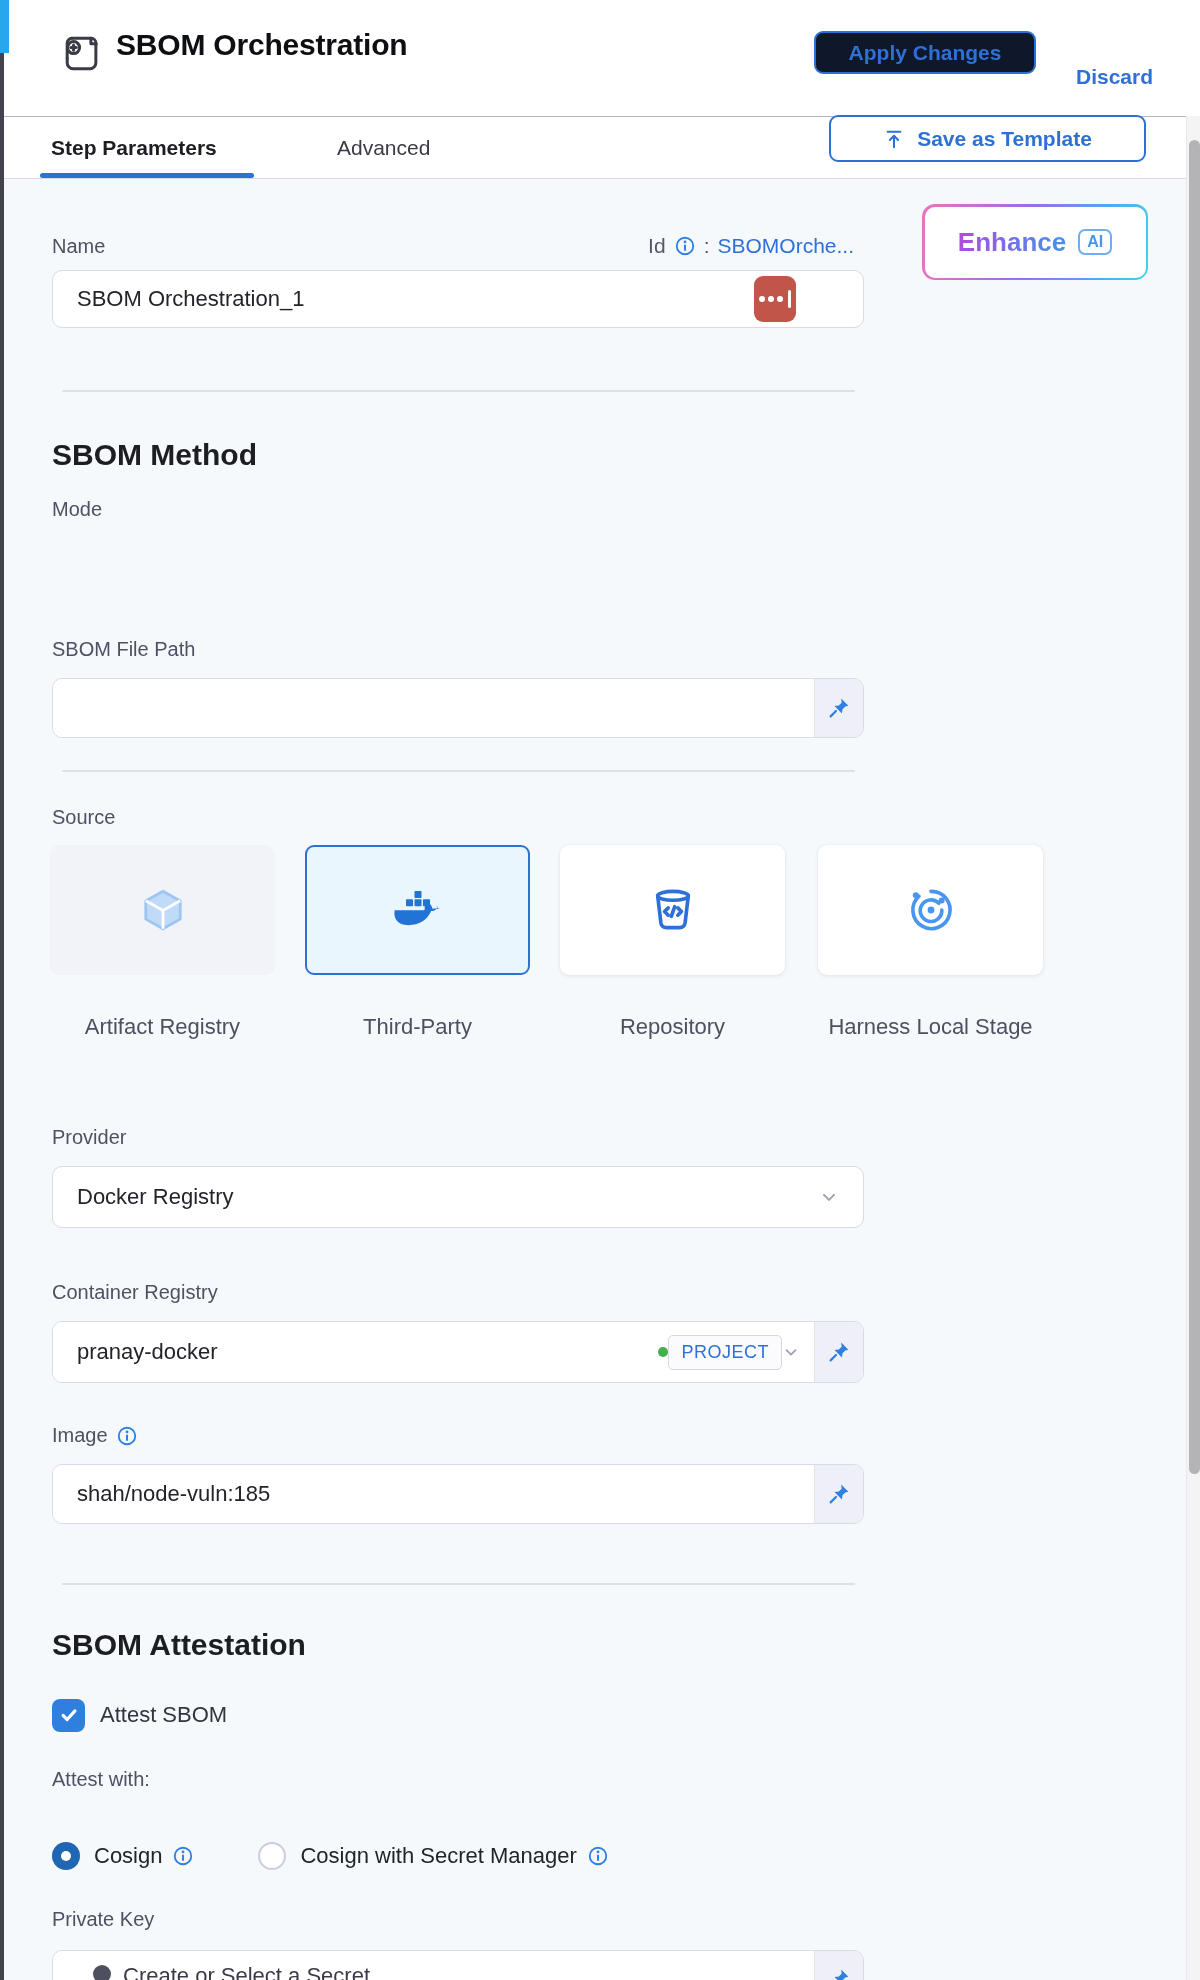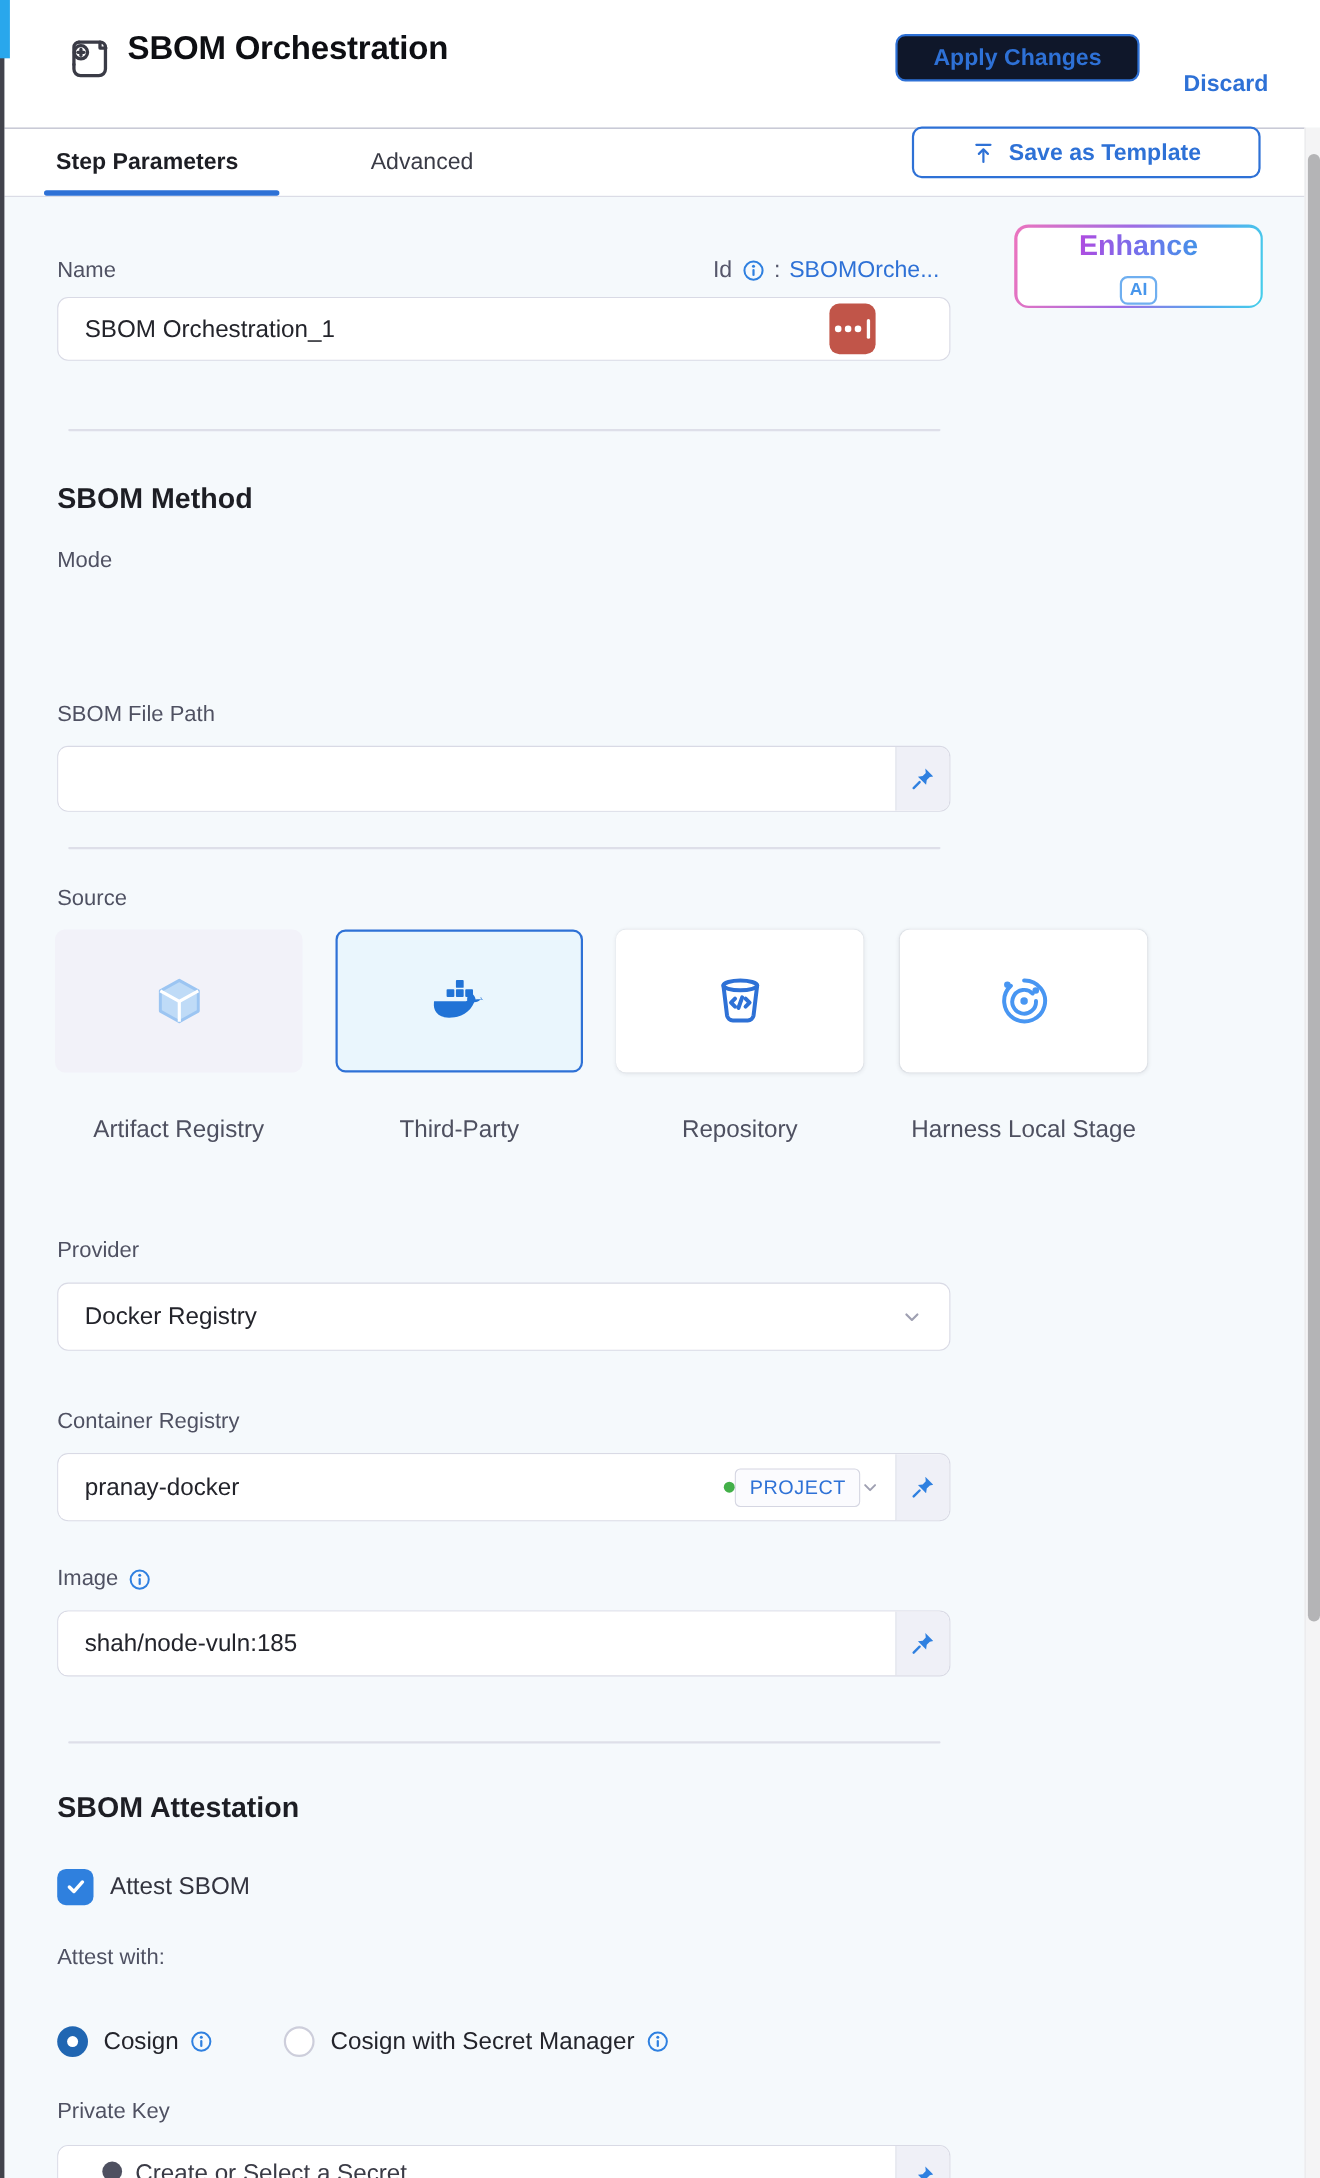--- a/index.html
+++ b/index.html
@@ -30,21 +30,21 @@
   .save-tpl-btn{position:absolute;left:825px;top:-2px;width:317px;height:47px;box-sizing:border-box;
     border:2px solid #2E71D6;border-radius:9px;background:#fff;color:#2E71D6;
     font-size:21px;font-weight:700;display:flex;align-items:center;justify-content:center;gap:12px;cursor:pointer;}
 
   
   .scroll-track{position:absolute;left:1186px;top:116px;width:14px;height:1864px;background:#F4F4F5;border-left:1px solid #E9E9EC;z-index:7;}
   .scroll-thumb{position:absolute;left:1.5px;top:24px;width:11px;height:1334px;background:#B4B4B6;border-radius:6px;cursor:pointer;}
 
   
   .lbl{position:absolute;font-size:20px;color:#4F5162;}
-  .heading{position:absolute;font-size:26px;font-weight:700;color:#1D1E24;}
+  .heading{position:absolute;font-size:30px;font-weight:700;color:#1D1E24;}
   .divider{position:absolute;left:62px;width:793px;height:2px;background:#DEDFE9;border-radius:1px;}
   .inputbox{position:absolute;left:52px;width:812px;box-sizing:border-box;background:#fff;
     border:1.5px solid #D9DAE5;border-radius:10px;display:flex;align-items:center;}
   .inputbox .value{padding-left:24px;font-size:22px;color:#23242B;white-space:nowrap;}
   .input-group{position:absolute;left:52px;width:812px;box-sizing:border-box;
     border:1.5px solid #D9DAE5;border-radius:10px;background:#fff;display:flex;overflow:hidden;}
   .input-group .white{flex:1;display:flex;align-items:center;background:#fff;min-width:0;}
   .input-group .white .value{padding-left:24px;font-size:22px;color:#23242B;white-space:nowrap;}
   .pin-box{width:48px;background:#EFF0F7;border-left:1px solid #E2E3EC;display:flex;align-items:center;justify-content:center;cursor:pointer;flex:none;}
 
@@ -56,21 +56,21 @@
   .id-value{color:#2E71D6;cursor:pointer;}
 
   .runtime-btn{position:absolute;left:754px;top:276px;width:42px;height:46px;border-radius:9px;background:#C15549;
     display:flex;align-items:center;justify-content:center;gap:3px;cursor:pointer;}
   .runtime-btn .dot{width:6px;height:6px;border-radius:50%;background:#fff;}
   .runtime-btn .bar{width:3.5px;height:18px;border-radius:2px;background:#fff;margin-left:2px;}
 
   
   .enhance-wrap{position:absolute;left:922px;top:204px;width:226px;height:76px;border-radius:13px;
     background:linear-gradient(100deg,#EC74BE,#9F6BE4 45%,#53A8EE 78%,#45CFEA);padding:2.5px;box-sizing:border-box;cursor:pointer;}
-  .enhance-inner{width:100%;height:100%;background:#fff;border-radius:10px;display:flex;align-items:center;justify-content:center;gap:12px;flex-direction:column;}
+  .enhance-inner{width:100%;height:100%;background:#fff;border-radius:10px;display:flex;align-items:center;justify-content:center;gap:12px;}
   .enhance-text{font-size:26px;font-weight:700;background:linear-gradient(95deg,#B14BE0,#6E74EC 55%,#4493E8);
     -webkit-background-clip:text;background-clip:text;color:transparent;}
   .ai-badge{border:2px solid #6FAFF0;border-radius:7px;padding:3px 7px;font-size:16px;font-weight:700;color:#4796EC;line-height:1;}
 
   
   .radio-row{position:absolute;display:flex;align-items:center;}
   .radio-opt{display:flex;align-items:center;gap:14px;}
   .radio{width:28px;height:28px;border-radius:50%;box-sizing:border-box;flex:none;cursor:pointer;}
   .radio.off-blue{background:#fff;border:2.5px solid #2F80E0;}
   .radio.off-gray{background:#fff;border:2.5px solid #CDCEDB;}

